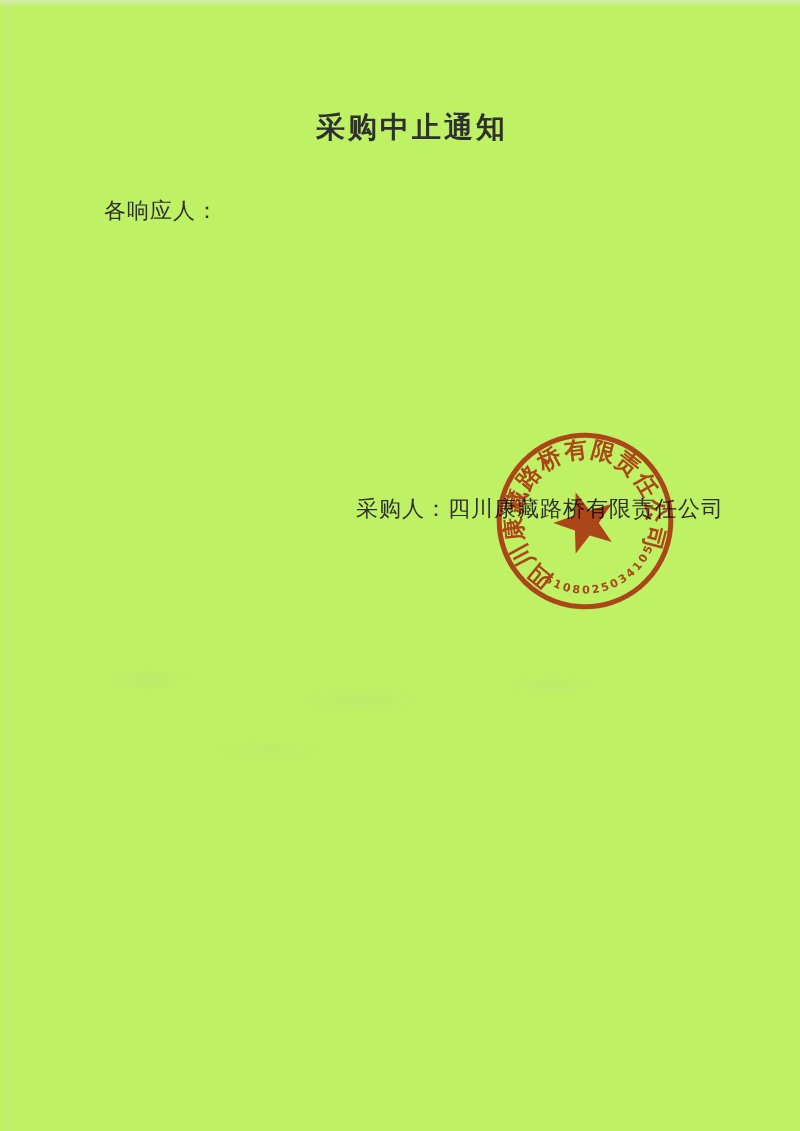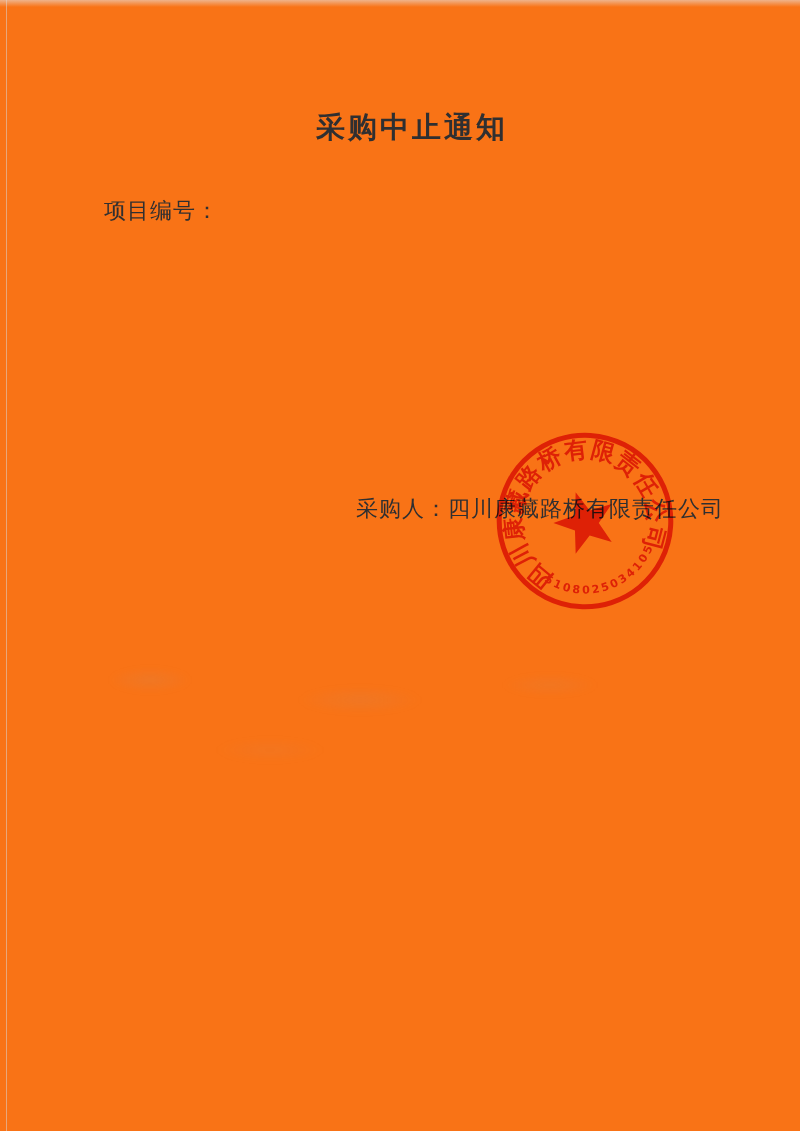--- a/index.html
+++ b/index.html
@@ -3,21 +3,21 @@
 <meta charset="utf-8">
 <style>
   html, body {
     margin: 0; padding: 0;
     background: #ffffff;
   }
   .page {
     position: relative;
     width: 800px;
     height: 1131px;
-    background: #f97316;
+    background: #bef264;
     overflow: hidden;
     font-family: "Liberation Serif", "DejaVu Serif", serif;
     color: #2f2f31;
   }
   
   .edge-top {
     position: absolute; left: 0; top: 0; width: 100%; height: 7px;
     background: linear-gradient(#e7e8ea, rgba(255,255,255,0));
     opacity: .55;
   }
@@ -100,21 +100,21 @@
 </head>
 <body>
 
 <div class="page">
 
   <div class="edge-top"></div>
   <div class="edge-left"></div>
 
   <h1 class="title">采购中止通知</h1>
 
-  <div class="salutation">项目编号：</div>
+  <div class="salutation">各响应人：</div>
 
 
   <div class="buyer-line">采购人：四川康藏路桥有限责任公司</div>
 
 
   <div class="seal-wrap">
     <svg width="222" height="222" viewBox="0 0 220 220">
       <g transform="rotate(-18 110 110)" fill="#e2392b">
         <circle cx="110" cy="110" r="85" fill="none" stroke="#e2392b" stroke-width="5"></circle>
         <path id="sealArcTop" d="M 65.5,154.5 A 63,63 0 1 1 154.5,154.5" fill="none"></path>

